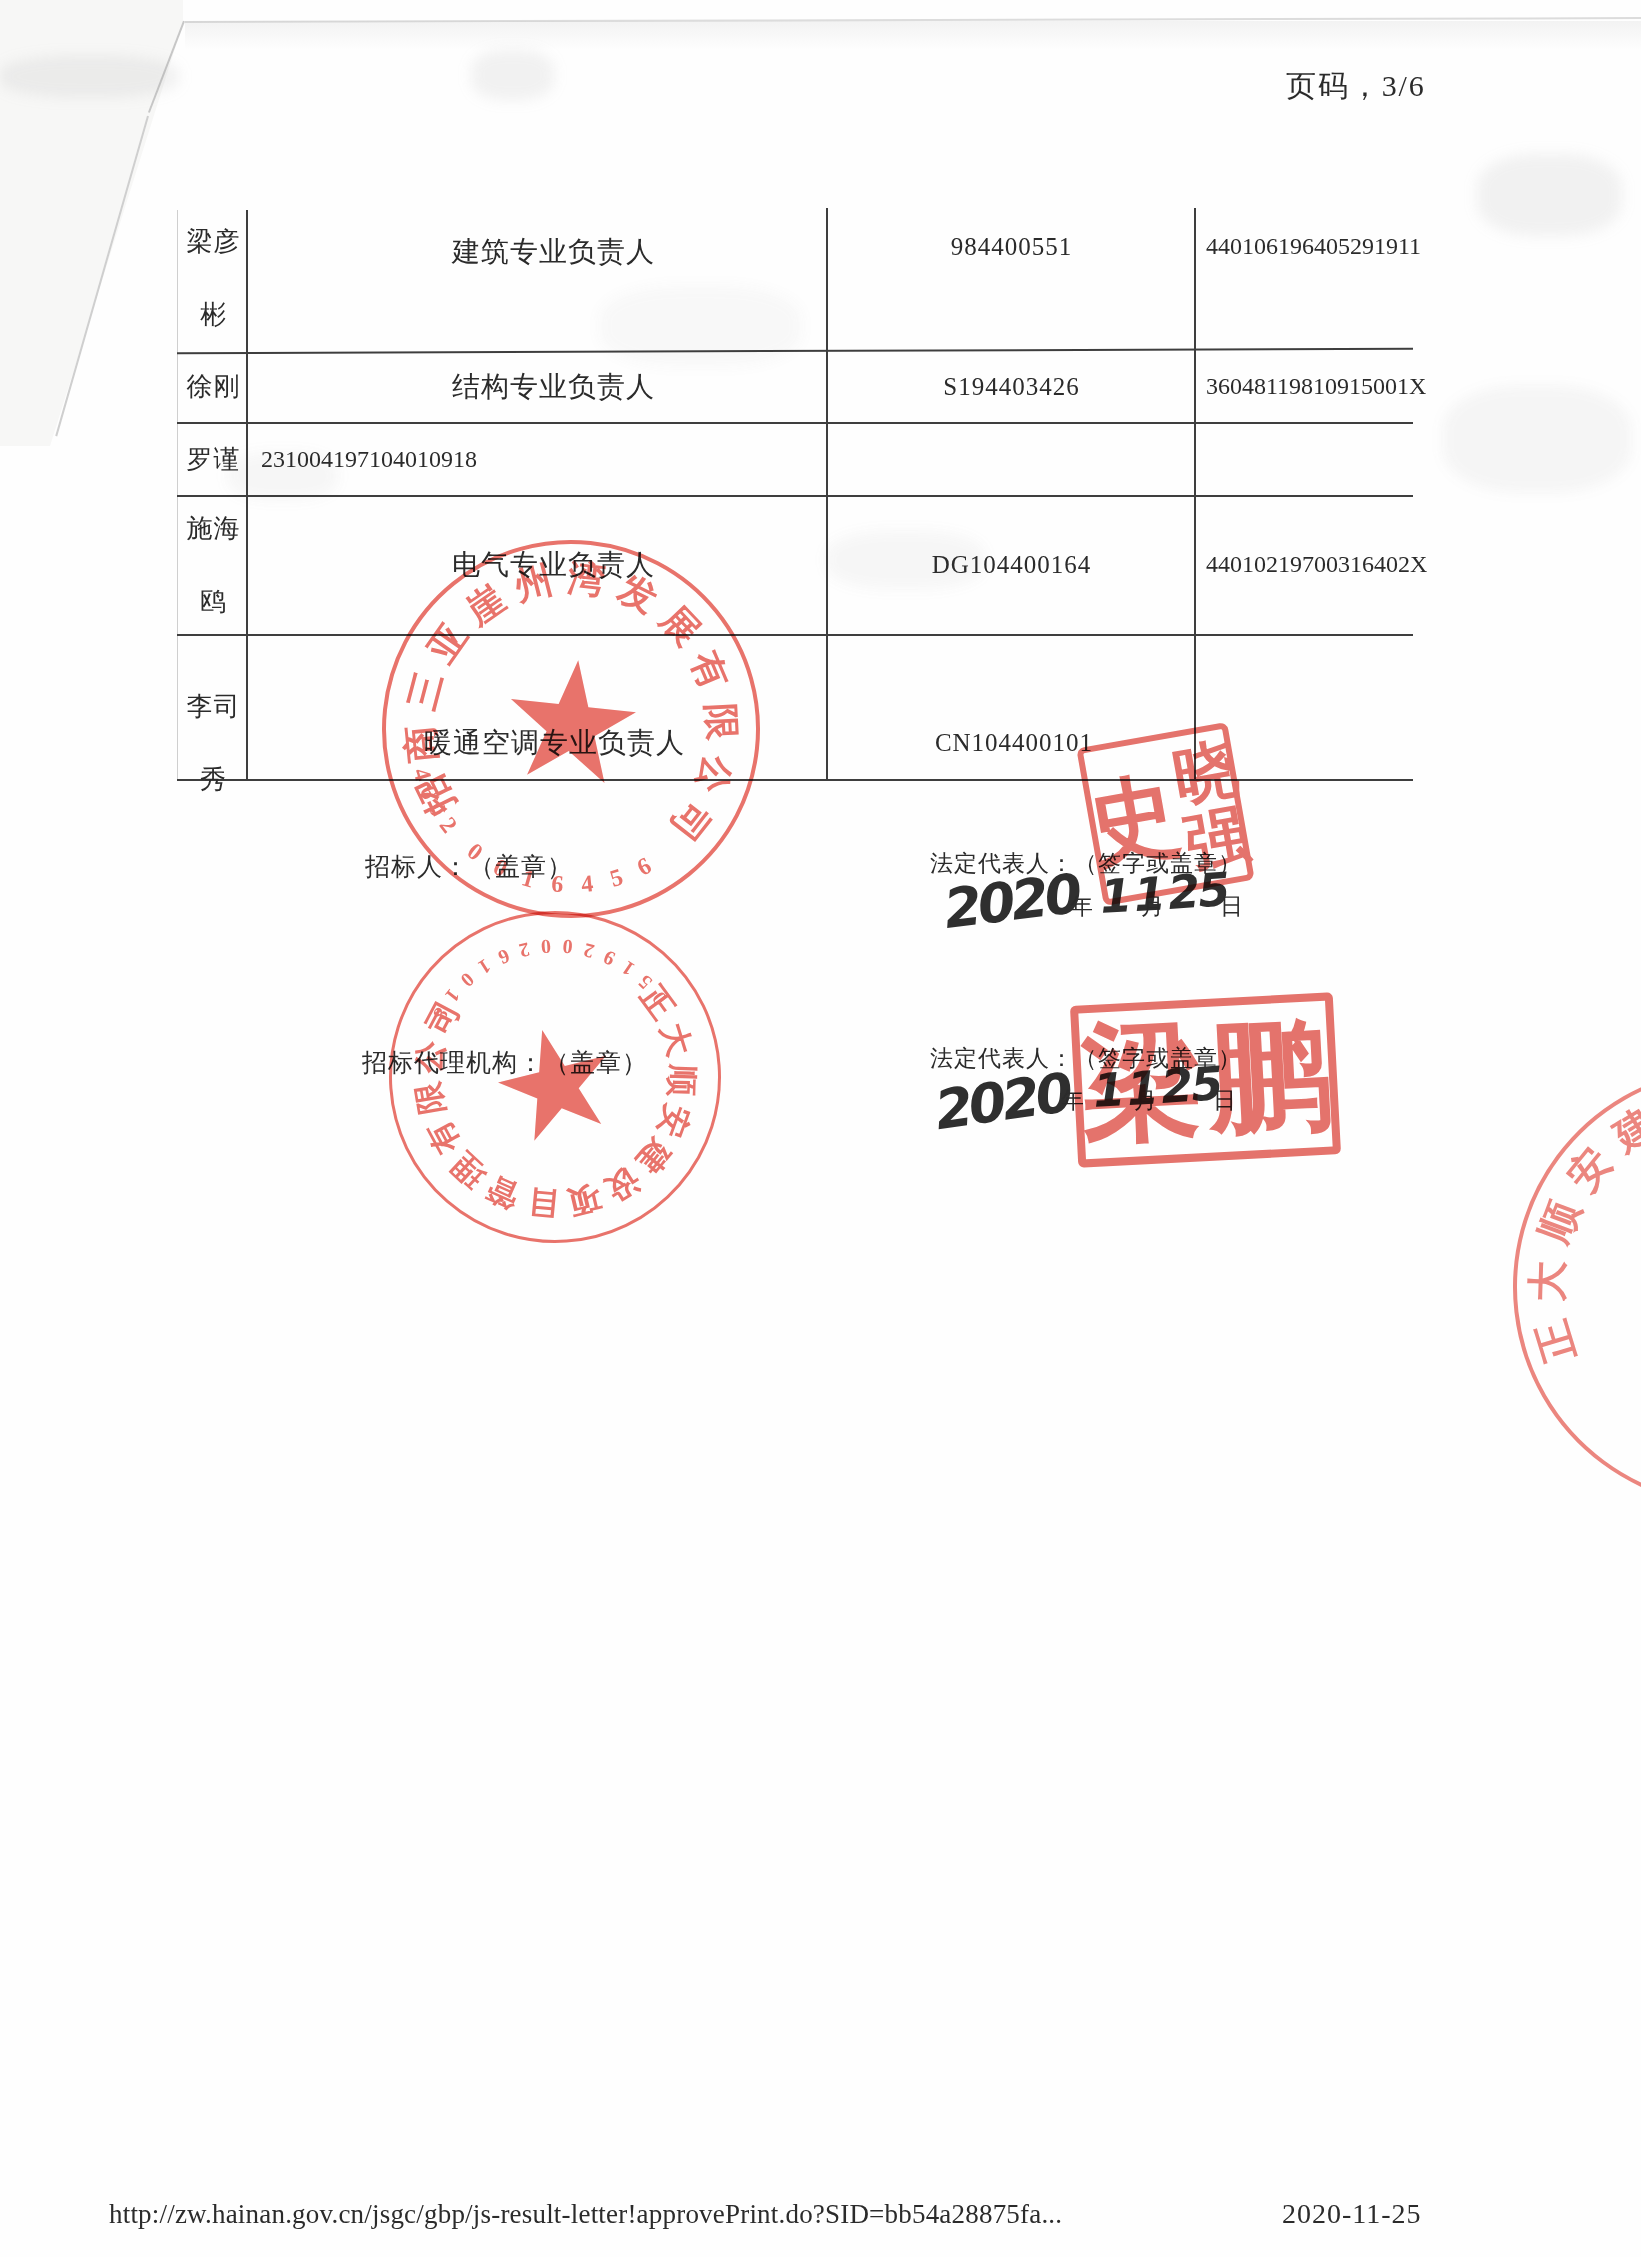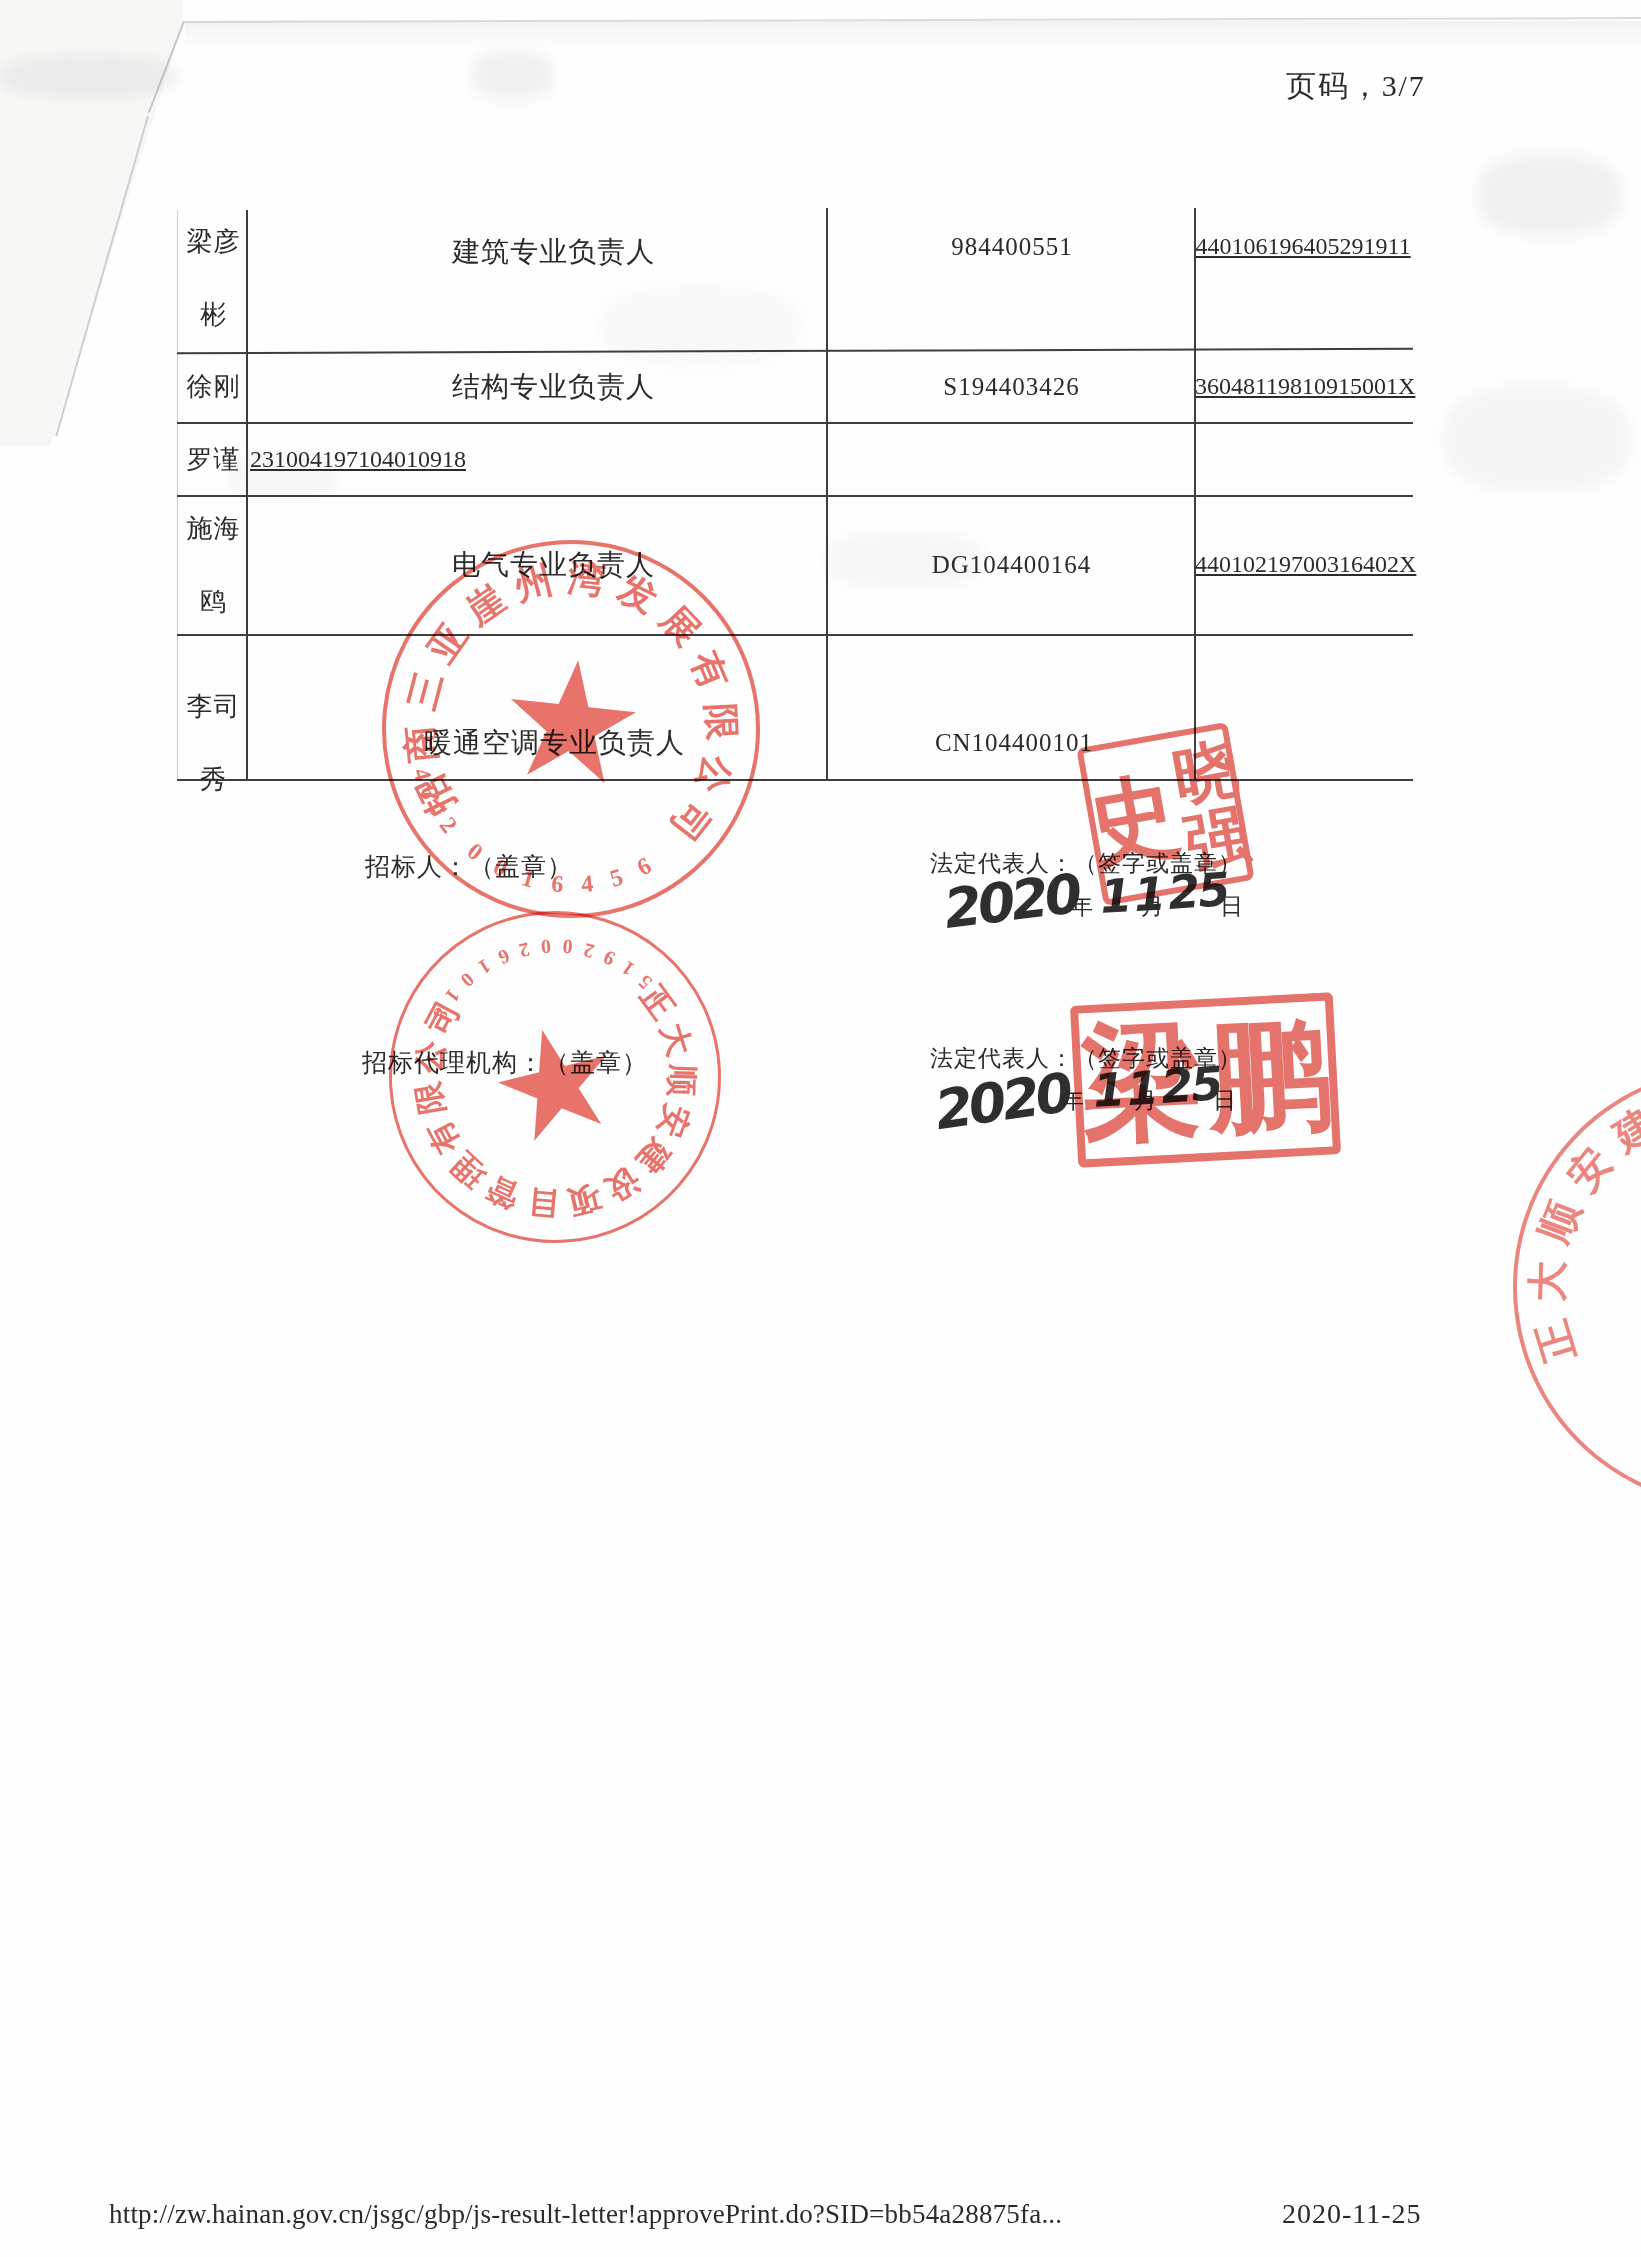--- a/index.html
+++ b/index.html
@@ -22,21 +22,21 @@
     background:linear-gradient(180deg,rgba(190,190,190,.18),rgba(255,255,255,0));}
   .ghost{background:rgba(150,150,150,.12);filter:blur(6.8px);border-radius:40%;}
   
   .tline{position:absolute;background:#3e3e3e;}
   .trow{position:absolute;left:177px;width:1238px;display:flex;}
   .cell{display:flex;align-items:center;justify-content:center;text-align:center;}
   .c-name{width:73px;font-size:26px;line-height:73px;letter-spacing:1px;}
   .c-name span{display:inline-block;width:56px;}
   .c-role{width:580px;font-size:28px;letter-spacing:1px;padding-left:29px;box-sizing:border-box;}
   .c-cert{width:368px;font-size:25px;letter-spacing:1px;}
-  .c-id{width:220px;font-size:24px;justify-content:flex-start;padding-left:0;box-sizing:border-box;letter-spacing:0;text-decoration:underline;}
+  .c-id{width:220px;font-size:24px;justify-content:flex-start;padding-left:11px;box-sizing:border-box;letter-spacing:0;}
   .r-top .c-role,.r-top .c-cert,.r-top .c-id{align-items:flex-start;padding-top:25px;}
   
   .label{font-size:25px;letter-spacing:1px;white-space:nowrap;margin-top:8px;}
   .hw{font-family:"DejaVu Sans",sans-serif;font-style:italic;font-weight:600;color:#2f2f2f;white-space:nowrap;}
   .printed{font-size:23px;}
   
   .stamp{mix-blend-mode:multiply;opacity:.82;}
   .round-stamp{border-radius:50%;}
   .ring{position:absolute;border-radius:50%;border-style:solid;}
   .arc{position:absolute;left:0;top:0;width:100%;height:100%;font-weight:700;
@@ -57,21 +57,21 @@
 <div class="abs top-shadow"></div>
 
 <div class="abs ghost" style="left:0px;top:56px;width:179px;height:41px;"></div>
 <div class="abs ghost" style="left:471px;top:50px;width:83px;height:50px;"></div>
 <div class="abs ghost" style="left:1477px;top:154px;width:145px;height:82px;"></div>
 <div class="abs ghost" style="left:1443px;top:386px;width:188px;height:106px;opacity:.7;"></div>
 <div class="abs ghost" style="left:826px;top:531px;width:159px;height:58px;opacity:.6;"></div>
 <div class="abs ghost" style="left:227px;top:452px;width:111px;height:48px;opacity:.6;"></div>
 <div class="abs ghost" style="left:599px;top:285px;width:203px;height:82px;opacity:.45;"></div>
 
-<div class="abs" style="left:1286px;top:66px;font-size:30px;letter-spacing:1.9px;">页码，3/7</div>
+<div class="abs" style="left:1286px;top:66px;font-size:30px;letter-spacing:1.9px;">页码，3/6</div>
 
 <div class="tline" style="left:177px;top:210px;width:1px;height:569px;background:#cfcfcf;"></div>
 <div class="tline" style="left:246px;top:210px;width:1.9px;height:569px;"></div>
 <div class="tline" style="left:826px;top:208px;width:1.9px;height:572px;"></div>
 <div class="tline" style="left:1194px;top:208px;width:1.9px;height:572px;"></div>
 <div class="tline" style="left:177px;top:350px;width:1236px;height:1.9px;transform:rotate(-0.2deg);"></div>
 <div class="tline" style="left:177px;top:422px;width:1236px;height:1.9px;"></div>
 <div class="tline" style="left:177px;top:495px;width:1236px;height:1.9px;"></div>
 <div class="tline" style="left:177px;top:634px;width:1236px;height:1.9px;"></div>
 <div class="tline" style="left:177px;top:779px;width:1236px;height:1.9px;"></div>

